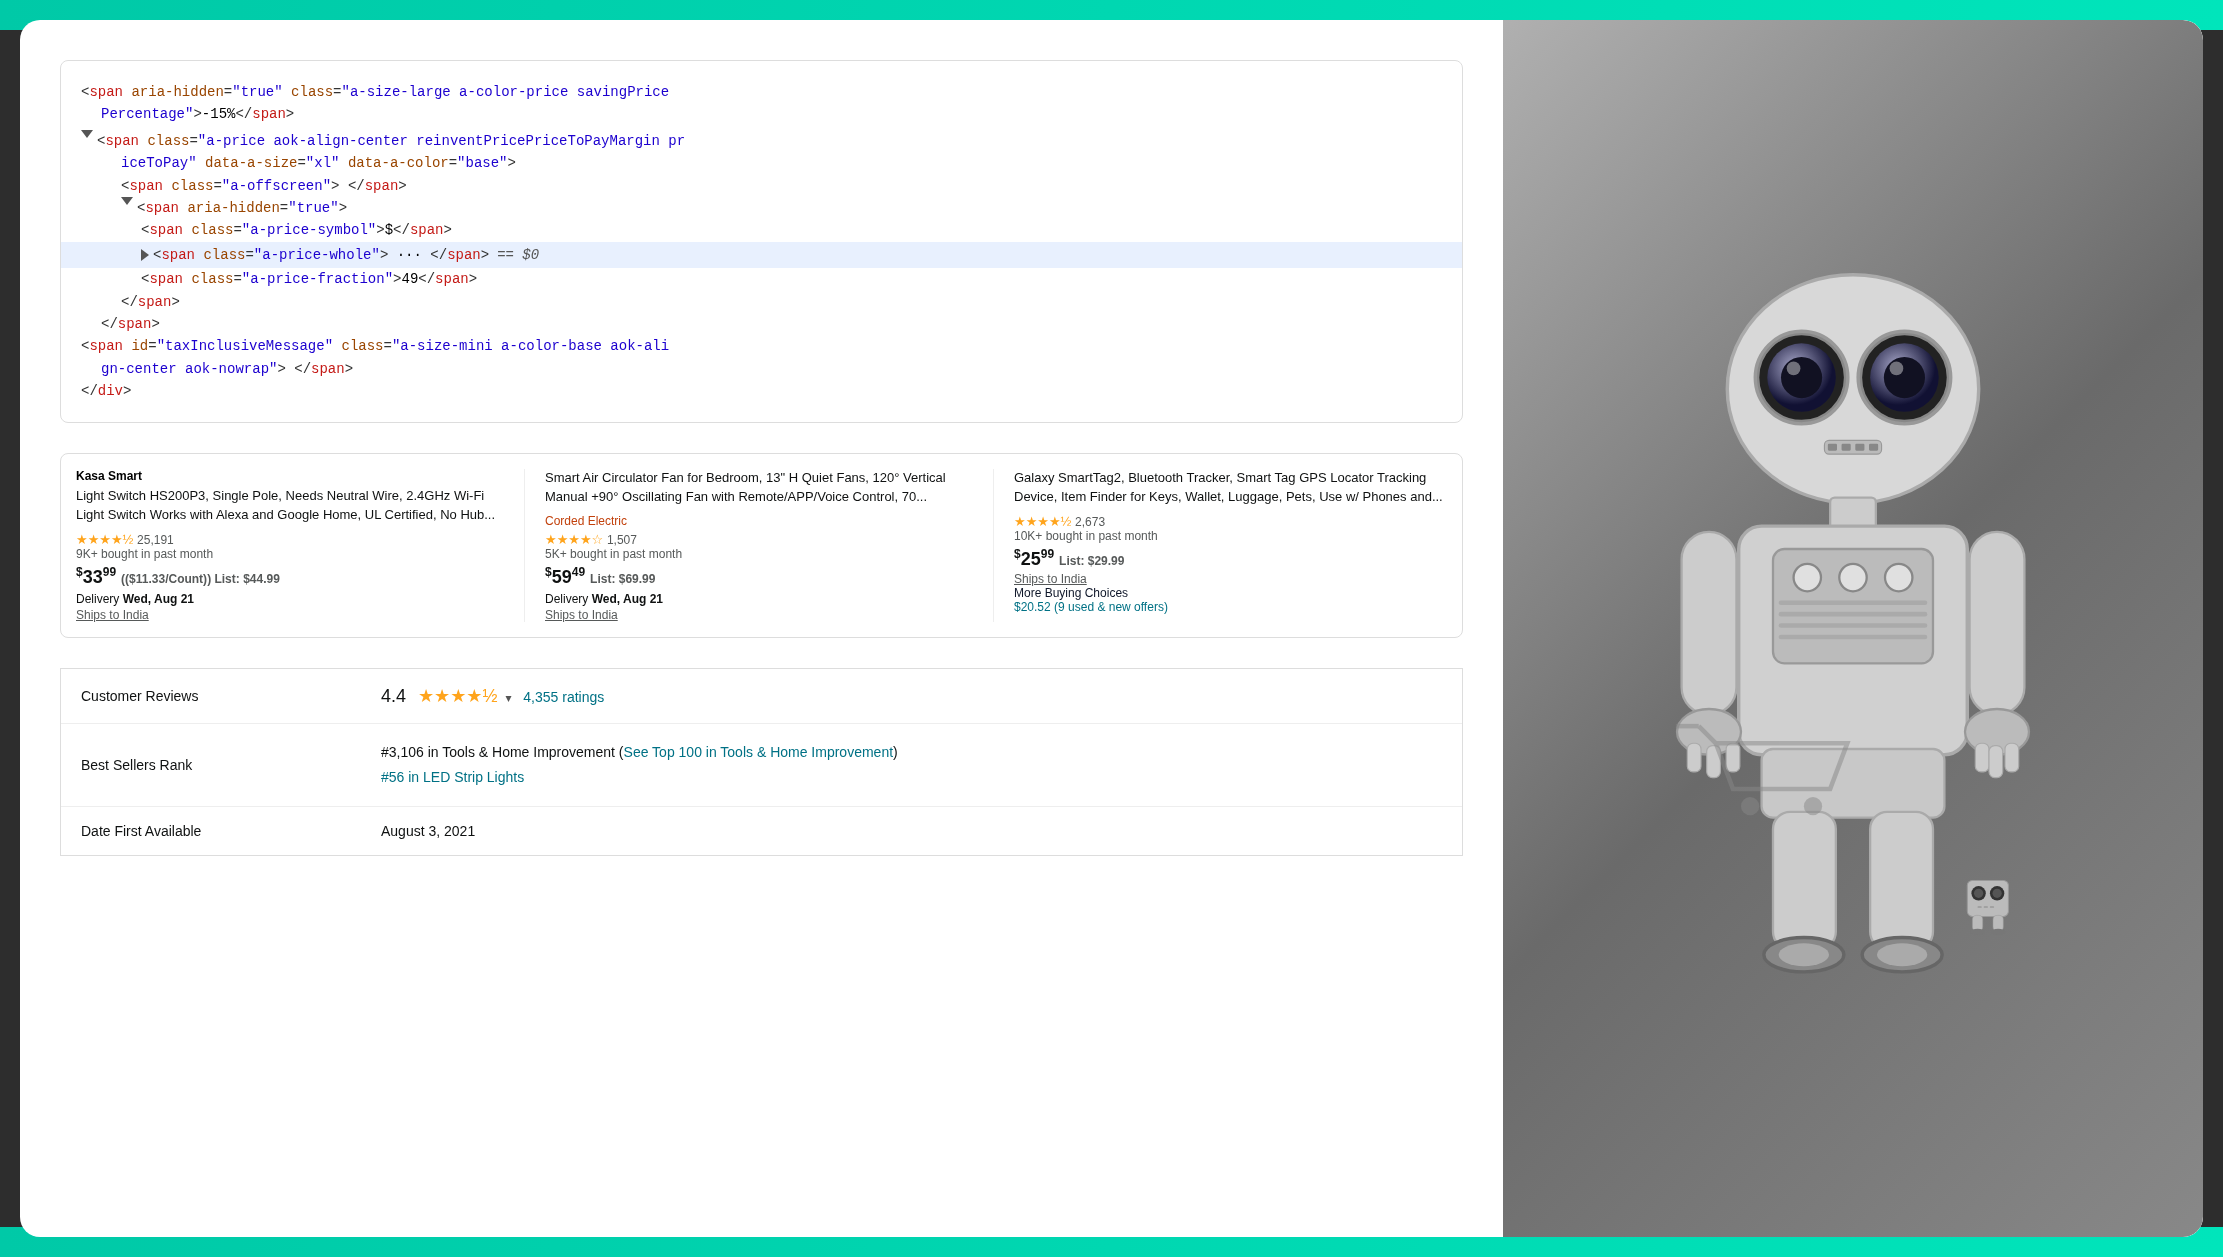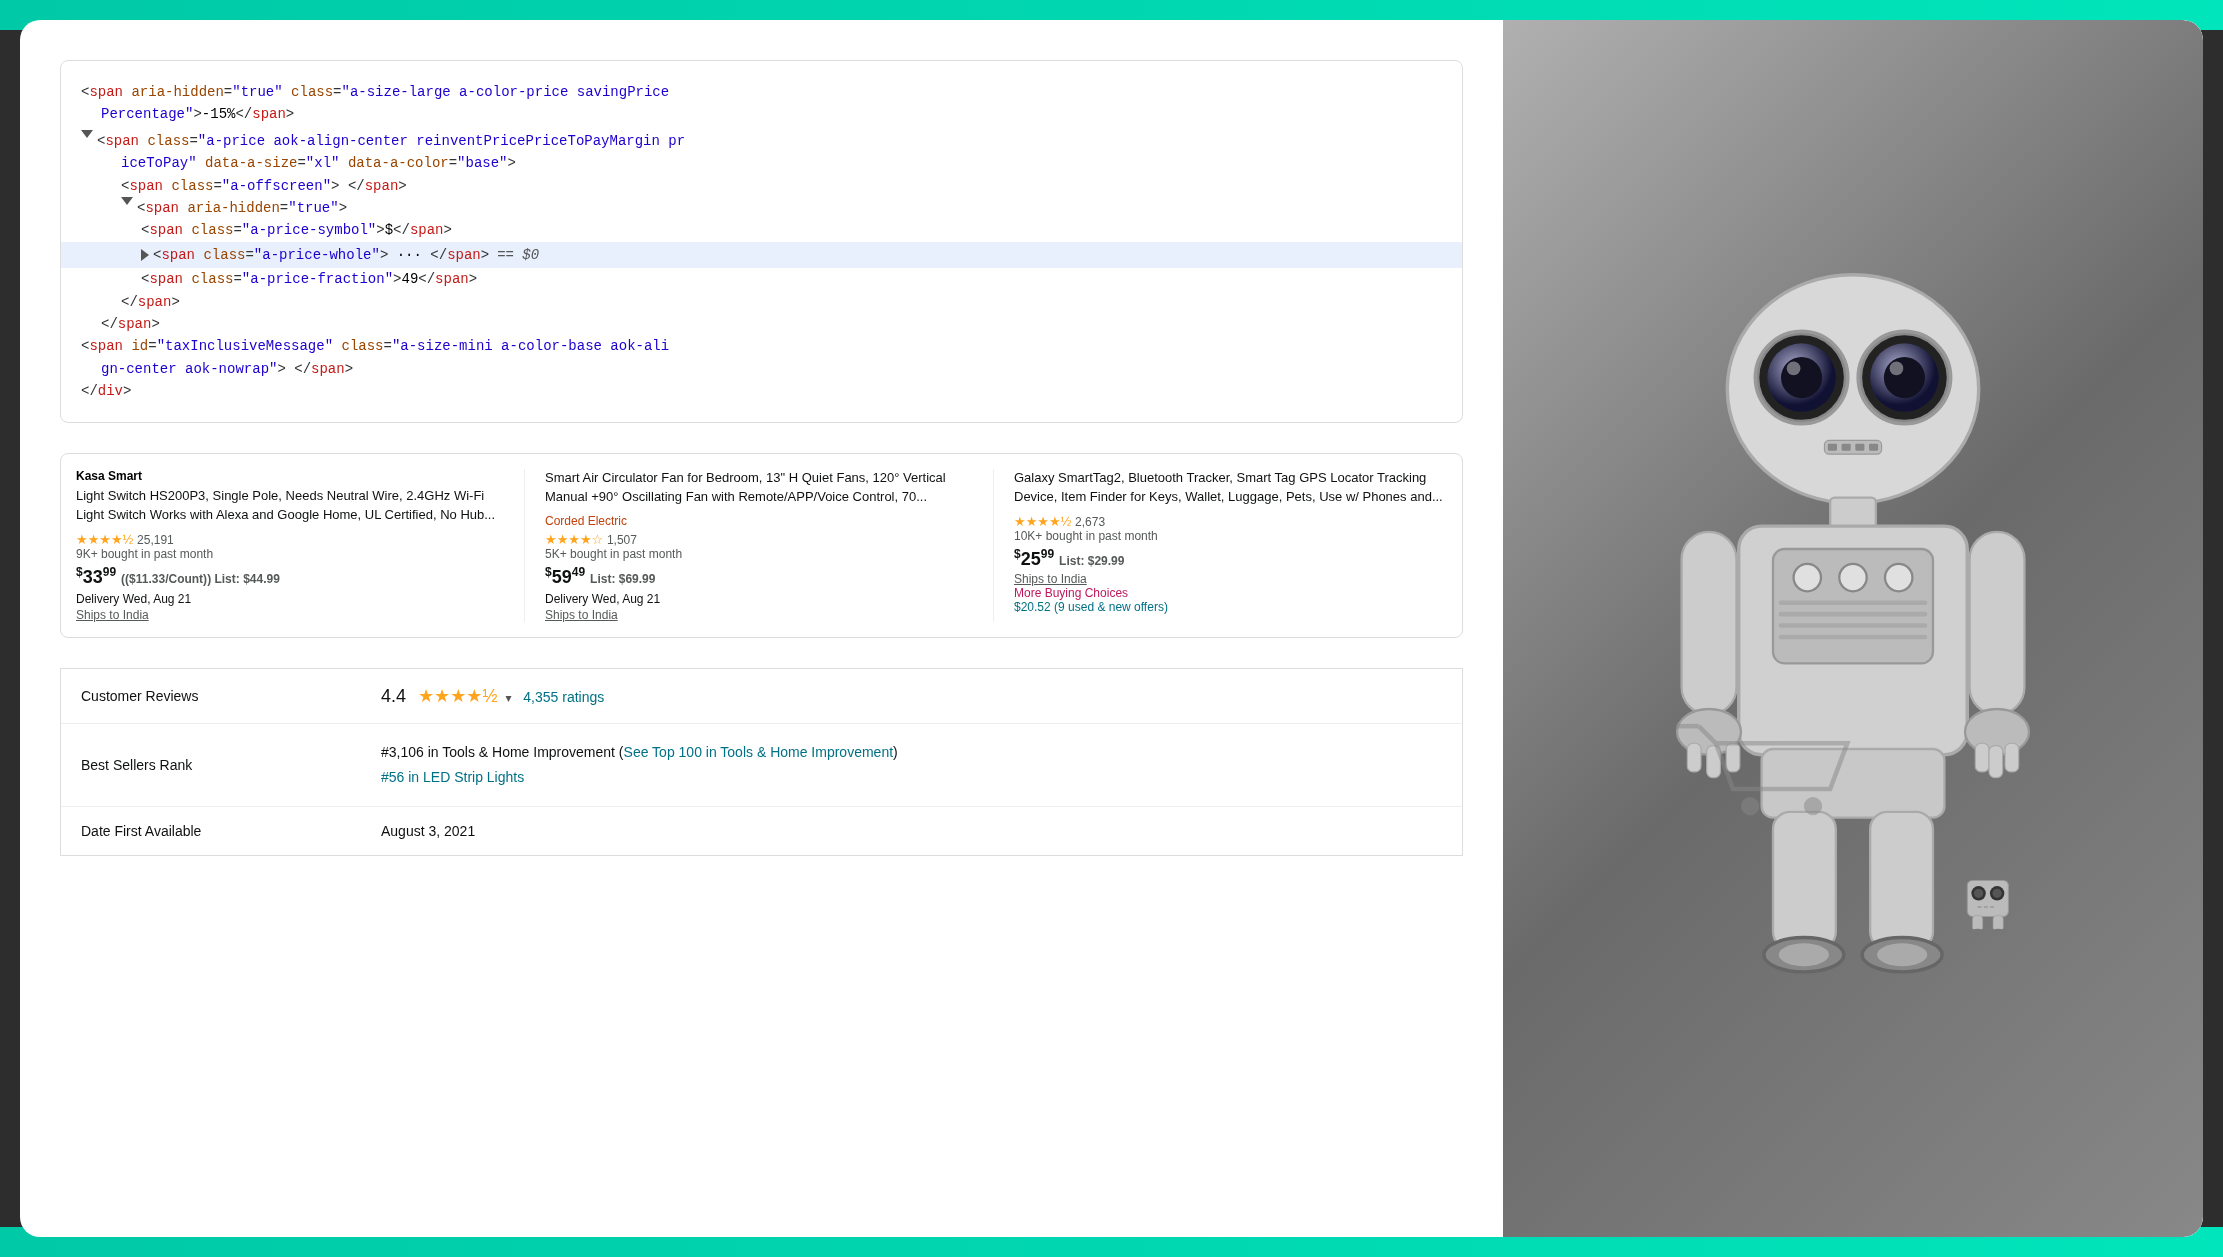--- a/index.html
+++ b/index.html
@@ -228,26 +228,26 @@
       color: #565959;
     }
 
     .delivery {
       font-size: 12px;
       color: #0f1111;
       margin-top: 4px;
     }
 
     .delivery-date {
-      font-weight: normal;
+      font-weight: bold;
     }
 
     .buying-choices {
       font-size: 12px;
-      color: #be185d;
+      color: #0f172a;
     }
 
     .ships-to {
       font-size: 12px;
       color: #565959;
       margin-top: 2px;
       text-decoration: underline;
     }
 
     

